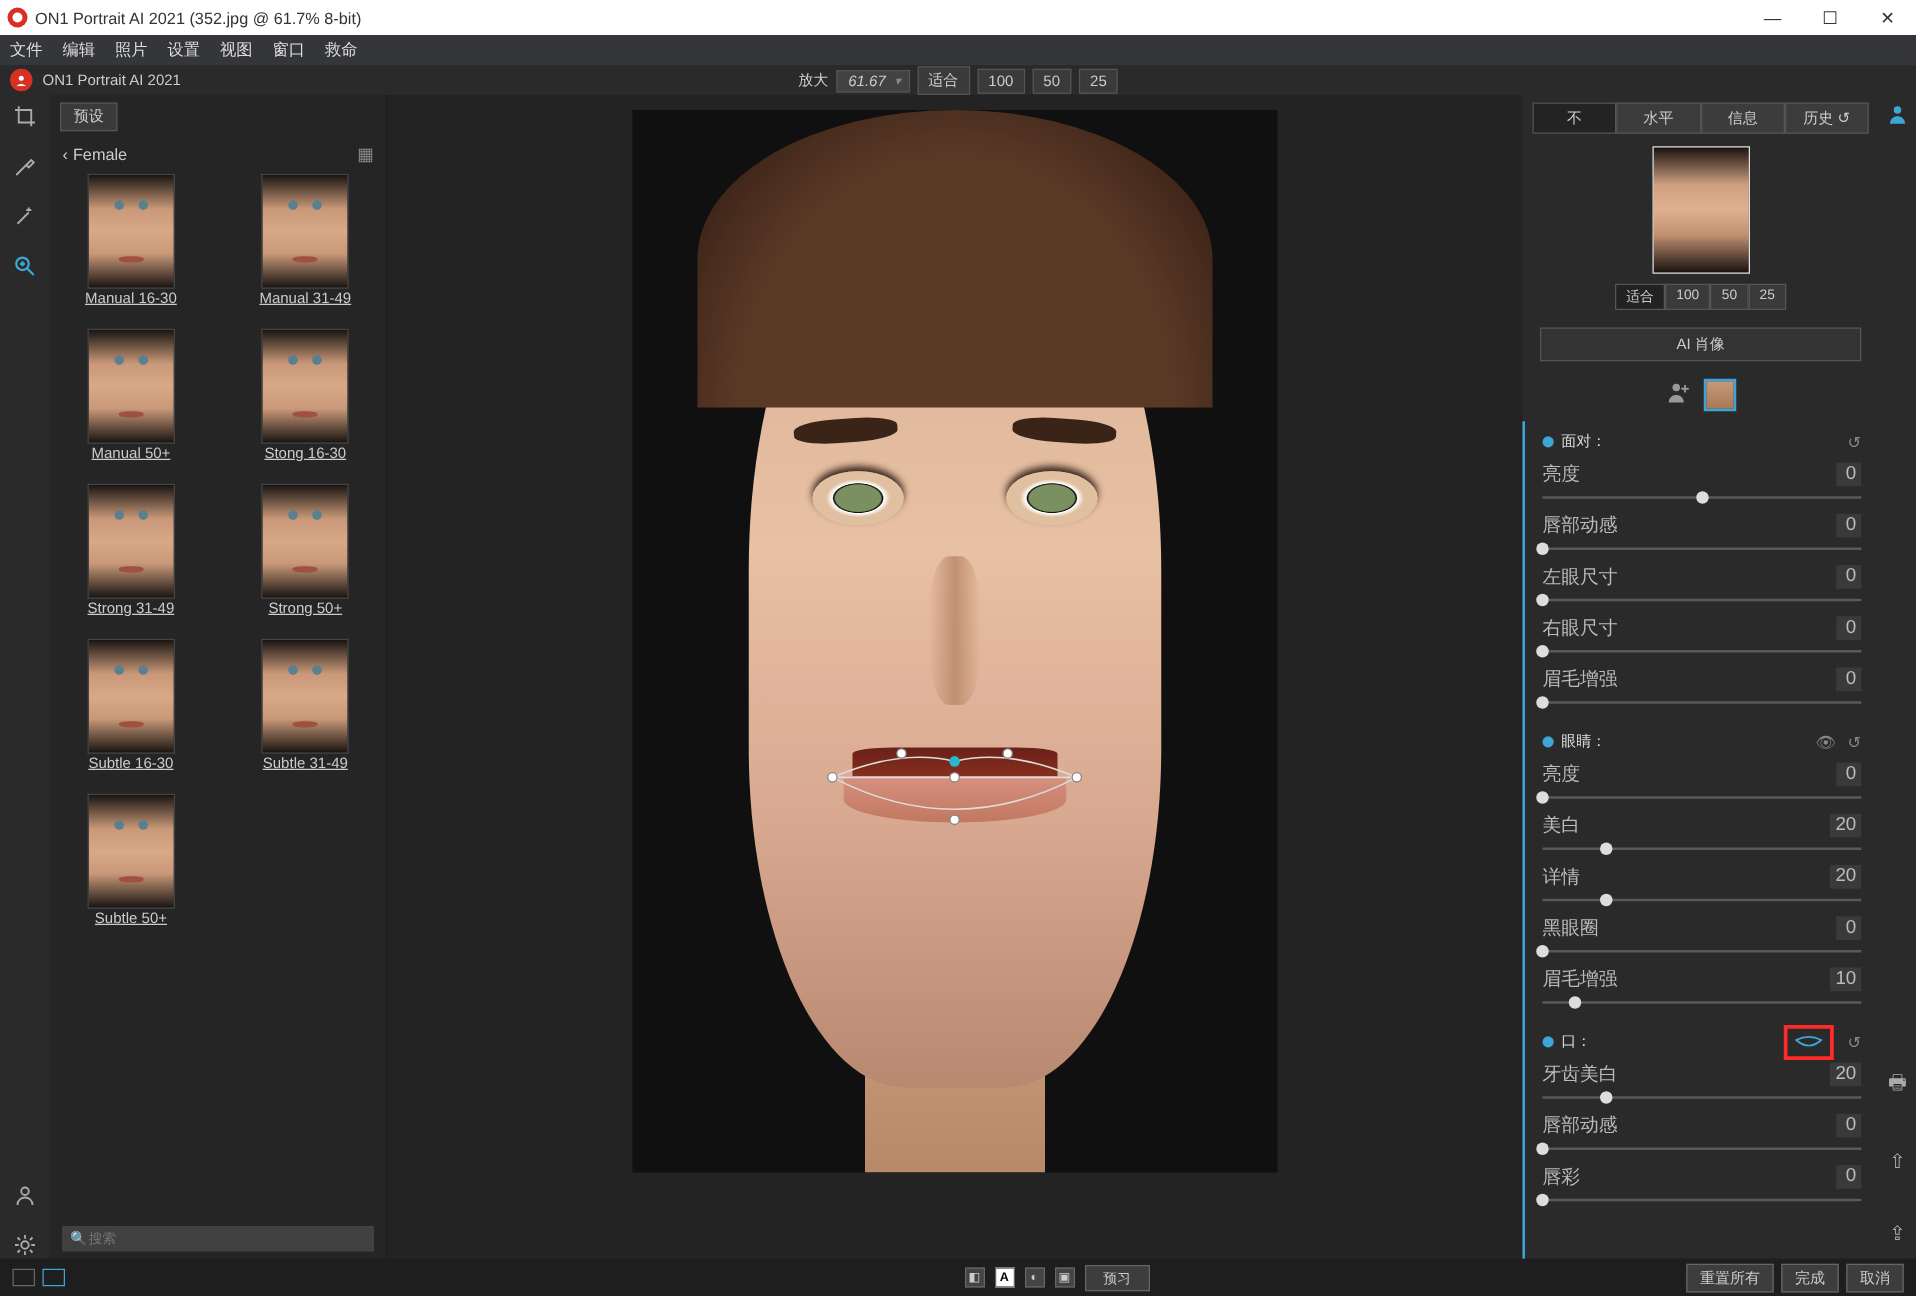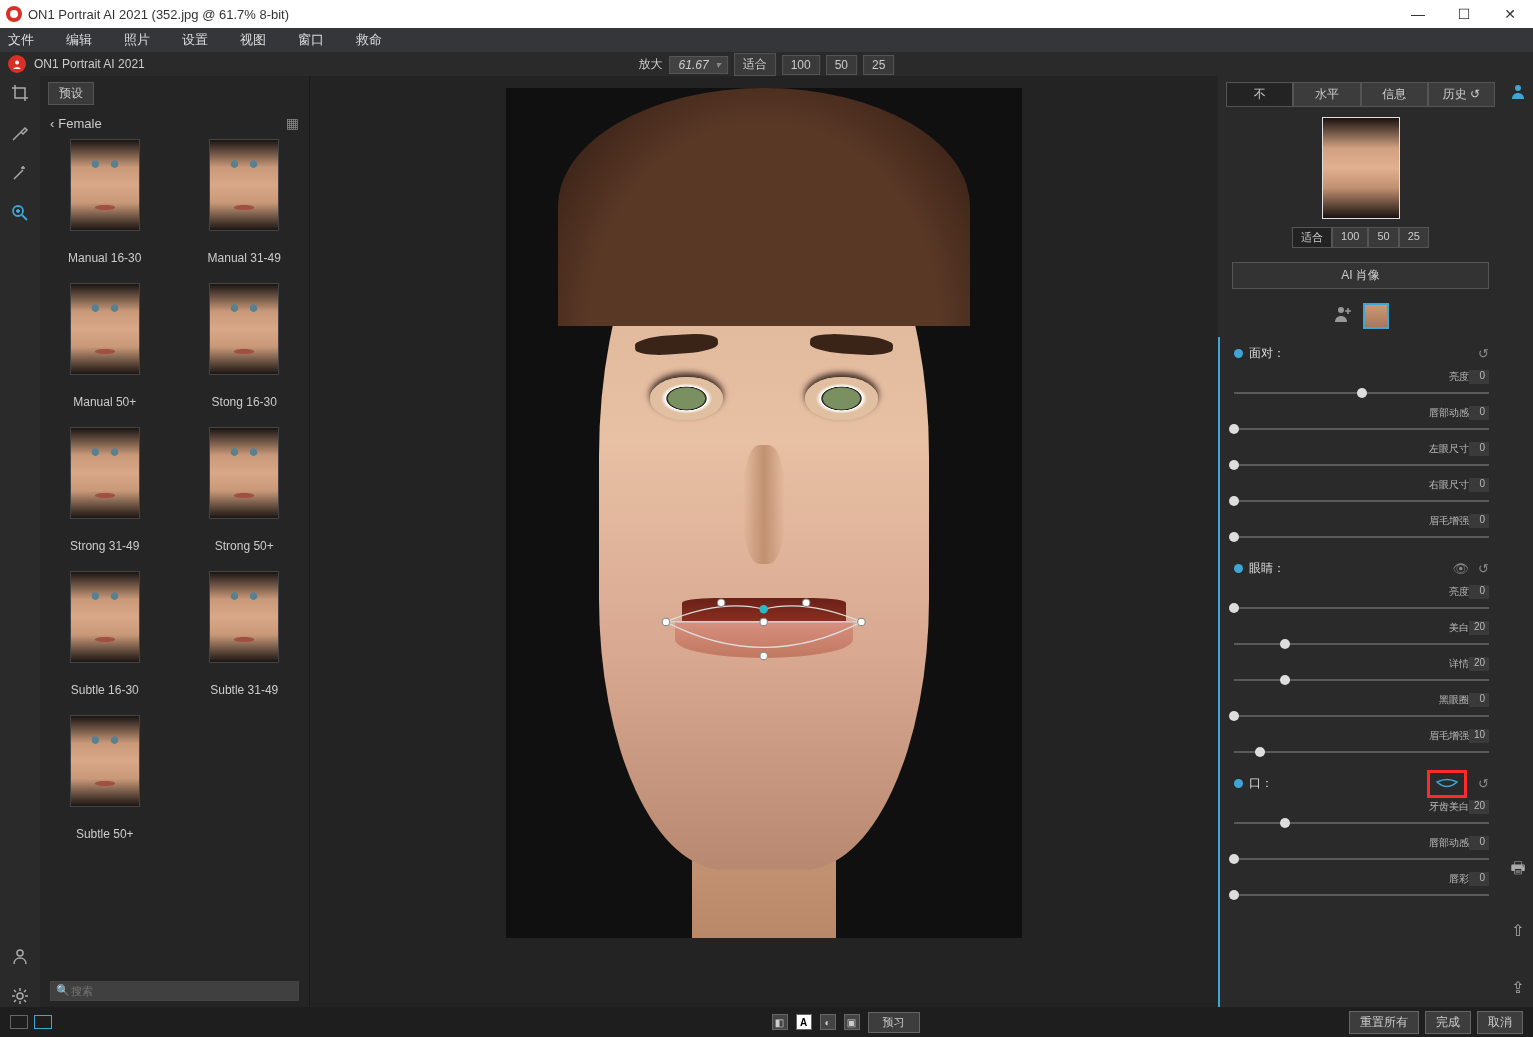--- a/index.html
+++ b/index.html
@@ -6,21 +6,21 @@
 body { background:#2a2a2a; color:#ccc; width:1533px; height:1037px; overflow:hidden; position:relative; font-size:12px; }
 
 
 .titlebar { height:28px; background:#fff; display:flex; align-items:center; padding:0 6px; position:relative; }
 .titlebar .logo { width:16px; height:16px; border-radius:50%; background:#d93025; margin-right:6px; display:flex; align-items:center; justify-content:center; }
 .titlebar .title { color:#333; font-size:13px; }
 .titlebar .winbtns { position:absolute; right:0; top:0; display:flex; }
 .titlebar .winbtns div { width:46px; height:28px; display:flex; align-items:center; justify-content:center; color:#333; font-size:14px; }
 
 
-.menubar { height:24px; background:#35363a; display:flex; align-items:center; padding:0 8px; gap:32px; color:#ddd; font-size:13px; }
+.menubar { height:24px; background:#35363a; display:flex; align-items:center; padding:0 8px; gap:16px; color:#ddd; font-size:13px; }
 .menubar span { cursor:default; }
 
 
 .breadcrumb { height:24px; background:#2a2a2a; display:flex; align-items:center; padding:0 8px; gap:8px; }
 .breadcrumb .ic { width:18px; height:18px; border-radius:50%; background:#d93025; display:flex; align-items:center; justify-content:center; }
 .breadcrumb .txt { color:#ccc; font-size:12px; }
 
 
 .topcenter { position:absolute; top:53px; left:50%; transform:translateX(-50%); display:flex; align-items:center; gap:6px; color:#ccc; font-size:12px; }
 .topcenter .zoombox { background:#424242; border:1px solid #555; padding:1px 6px; display:flex; align-items:center; gap:4px;font-style:italic; }
@@ -39,21 +39,21 @@
 
 
 .presets { width:270px; background:#252525; display:flex; flex-direction:column; border-right:1px solid #1a1a1a; }
 .presets .hdr { padding:6px 8px; }
 .presets .tab { display:inline-block; background:#3a3a3a; border:1px solid #555; padding:2px 10px; font-size:12px; }
 .presets .crumb { display:flex; align-items:center; justify-content:space-between; padding:4px 10px 8px; color:#ccc; font-size:13px; }
 .presets .crumb .back { display:flex; align-items:center; gap:4px; }
 .presets .crumb .grid { color:#888; font-size:14px; }
 .presets .list { flex:1; overflow:auto; padding:0 12px; }
 .presets .grid2 { display:grid; grid-template-columns:1fr 1fr; gap:18px 34px; }
-.presets .item { display:flex; flex-direction:column; align-items:center; gap:20px; }
+.presets .item { display:flex; flex-direction:column; align-items:center; gap:0;text-decoration:underline; }
 .presets .thumb { width:70px; height:92px; background:linear-gradient(180deg,#1a1512 0%,#c89878 30%,#d8a888 50%,#c89878 70%,#1a1512 100%); border:1px solid #444; position:relative; }
 .presets .thumb::before { content:""; position:absolute; top:18%; left:15%; right:15%; height:18%; background:radial-gradient(circle at 30% 50%,#5a8090 10%,transparent 12%),radial-gradient(circle at 70% 50%,#5a8090 10%,transparent 12%); }
 .presets .thumb::after { content:""; position:absolute; bottom:22%; left:35%; right:35%; height:6%; background:#a05040; border-radius:40%; }
 .presets .ilbl { font-size:12px; color:#ccc; }
 .presets .search { padding:6px 10px; }
 .presets .search input { width:100%; background:#404040; border:1px solid #444; color:#ccc; padding:3px 20px; font-size:11px; }
 .presets .search { position:relative; }
 .presets .search .sicon { position:absolute; left:16px; top:9px; color:#888; font-size:11px; }
 
 
@@ -95,21 +95,21 @@
 .facesel .add { color:#999; font-size:16px; }
 .facesel .fth { width:26px; height:26px; background:linear-gradient(#c89878,#a87858); border:2px solid #3ea6d6; }
 
 .sliders { flex:1; overflow:auto; padding:0 14px 10px; border-left:2px solid #3ea6d6; margin-left:0; }
 .sgroup { padding:8px 0 4px; }
 .sghdr { display:flex; align-items:center; gap:6px; font-size:12px; color:#ddd; padding-bottom:6px; position:relative; }
 .sghdr .dot { width:9px; height:9px; border-radius:50%; background:#3ea6d6; }
 .sghdr .reset { position:absolute; right:0; color:#888; font-size:13px; }
 .sghdr .vis { position:absolute; right:20px; color:#888; font-size:13px; }
 .srow { padding:2px 0; }
-.slbl { display:flex; justify-content:flex-end; font-size:10px; color:#bbb; padding-bottom:2px; }
+.slbl { display:flex; justify-content:space-between; font-size:15px; color:#bbb; padding-bottom:2px; }
 .slbl .val { background:#3a3a3a; padding:0 4px; min-width:20px; text-align:right; }
 .strack { height:2px; background:#5a5a5a; position:relative; margin:6px 0 8px; }
 .strack .sknob { position:absolute; top:-4px; width:10px; height:10px; border-radius:50%; background:#ddd; transform:translateX(-50%); }
 .chk { display:flex; align-items:center; gap:6px; padding:6px 0; font-size:11px; }
 .chk .cb { width:11px; height:11px; border:1.5px solid #3ea6d6; border-radius:50%; }
 
 .mouthic { position:absolute; right:22px; width:40px; height:28px; border:3px solid #ff2a2a; display:flex; align-items:center; justify-content:center; }
 .mouthic svg { width:22px; height:14px; }
 
 

